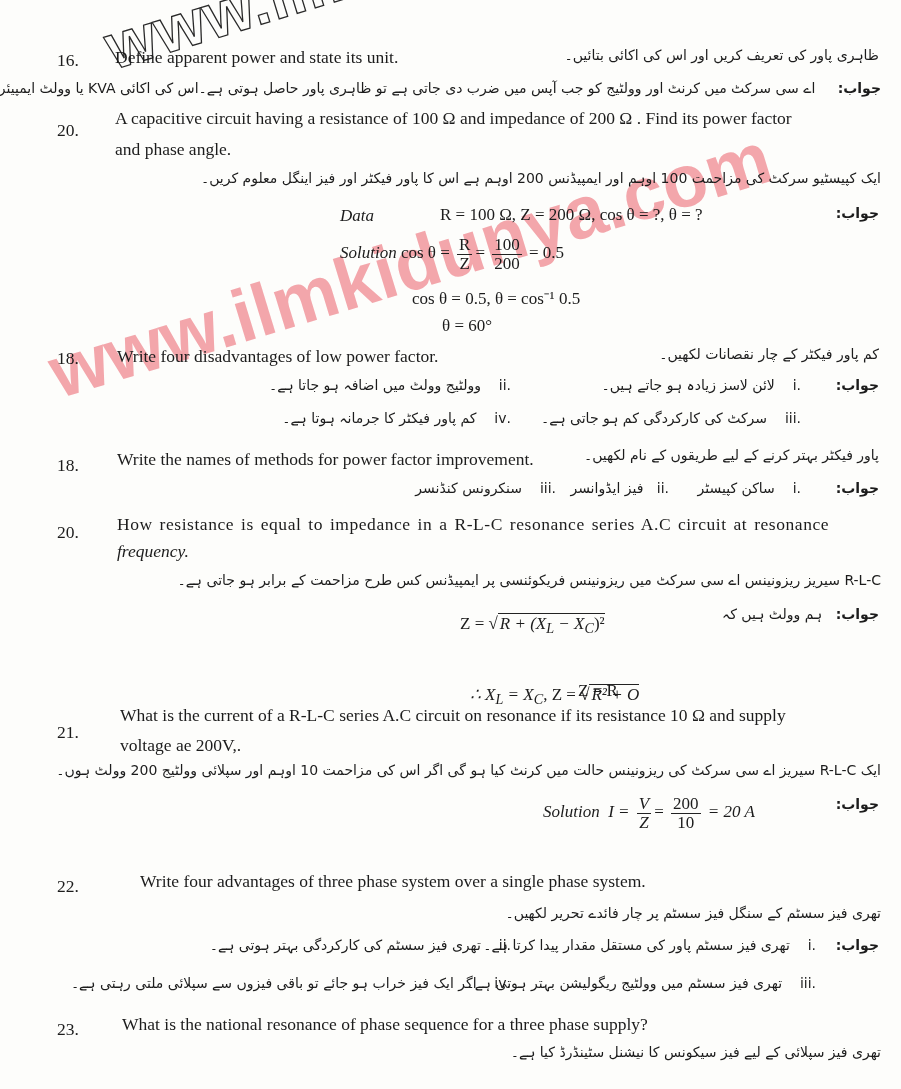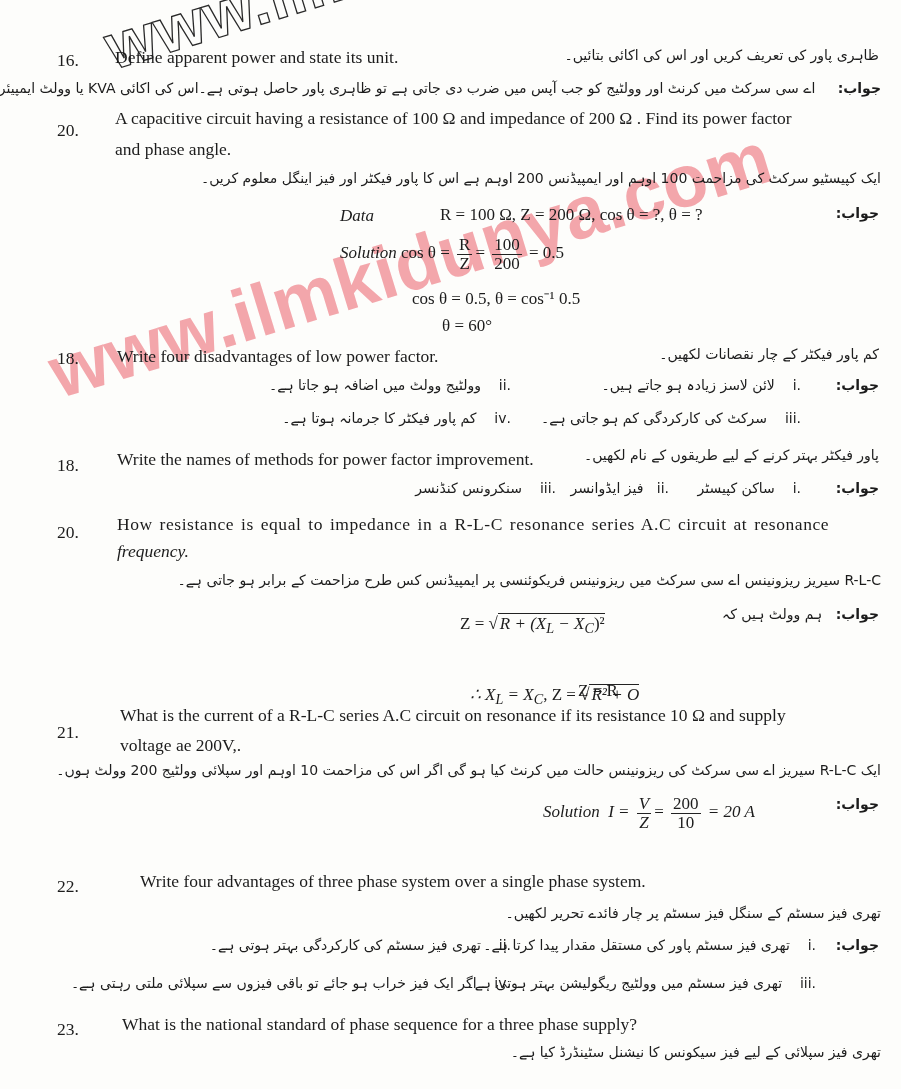--- a/index.html
+++ b/index.html
@@ -117,14 +117,14 @@
 <div class="abs num" style="left:57px; top:876px;">22.</div>
 <div class="abs en" style="left:140px; top:871px;">Write four advantages of three phase system over a single phase system.</div>
 <div class="abs urs" style="right:20px; top:905px;">تھری فیز سسٹم کے سنگل فیز سسٹم پر چار فائدے تحریر لکھیں۔</div>
 <div class="abs urs" style="right:22px; top:937px; font-weight:bold;">جواب:</div>
 <div class="abs urs" style="right:85px; top:937px;"><span>.i</span>&nbsp;&nbsp;&nbsp;&nbsp;<span>تھری فیز سسٹم پاور کی مستقل مقدار پیدا کرتا ہے۔</span></div>
 <div class="abs urs" style="right:390px; top:937px;"><span>.ii</span>&nbsp;&nbsp;&nbsp;&nbsp;<span>تھری فیز سسٹم کی کارکردگی بہتر ہوتی ہے۔</span></div>
 <div class="abs urs" style="right:85px; top:975px;"><span>.iii</span>&nbsp;&nbsp;&nbsp;&nbsp;<span>تھری فیز سسٹم میں وولٹیج ریگولیشن بہتر ہوتی ہے۔</span></div>
 <div class="abs urs" style="right:390px; top:975px;"><span>.iv</span>&nbsp;&nbsp;&nbsp;&nbsp;<span>اگر ایک فیز خراب ہو جائے تو باقی فیزوں سے سپلائی ملتی رہتی ہے۔</span></div>
 
 <div class="abs num" style="left:57px; top:1019px;">23.</div>
-<div class="abs en" style="left:122px; top:1014px;">What is the national standard of phase sequence for a three phase supply?</div>
+<div class="abs en" style="left:122px; top:1014px;">What is the national resonance of phase sequence for a three phase supply?</div>
 <div class="abs urs" style="right:20px; top:1044px;">تھری فیز سپلائی کے لیے فیز سیکونس کا نیشنل سٹینڈرڈ کیا ہے۔</div>
 
 </body></html>

